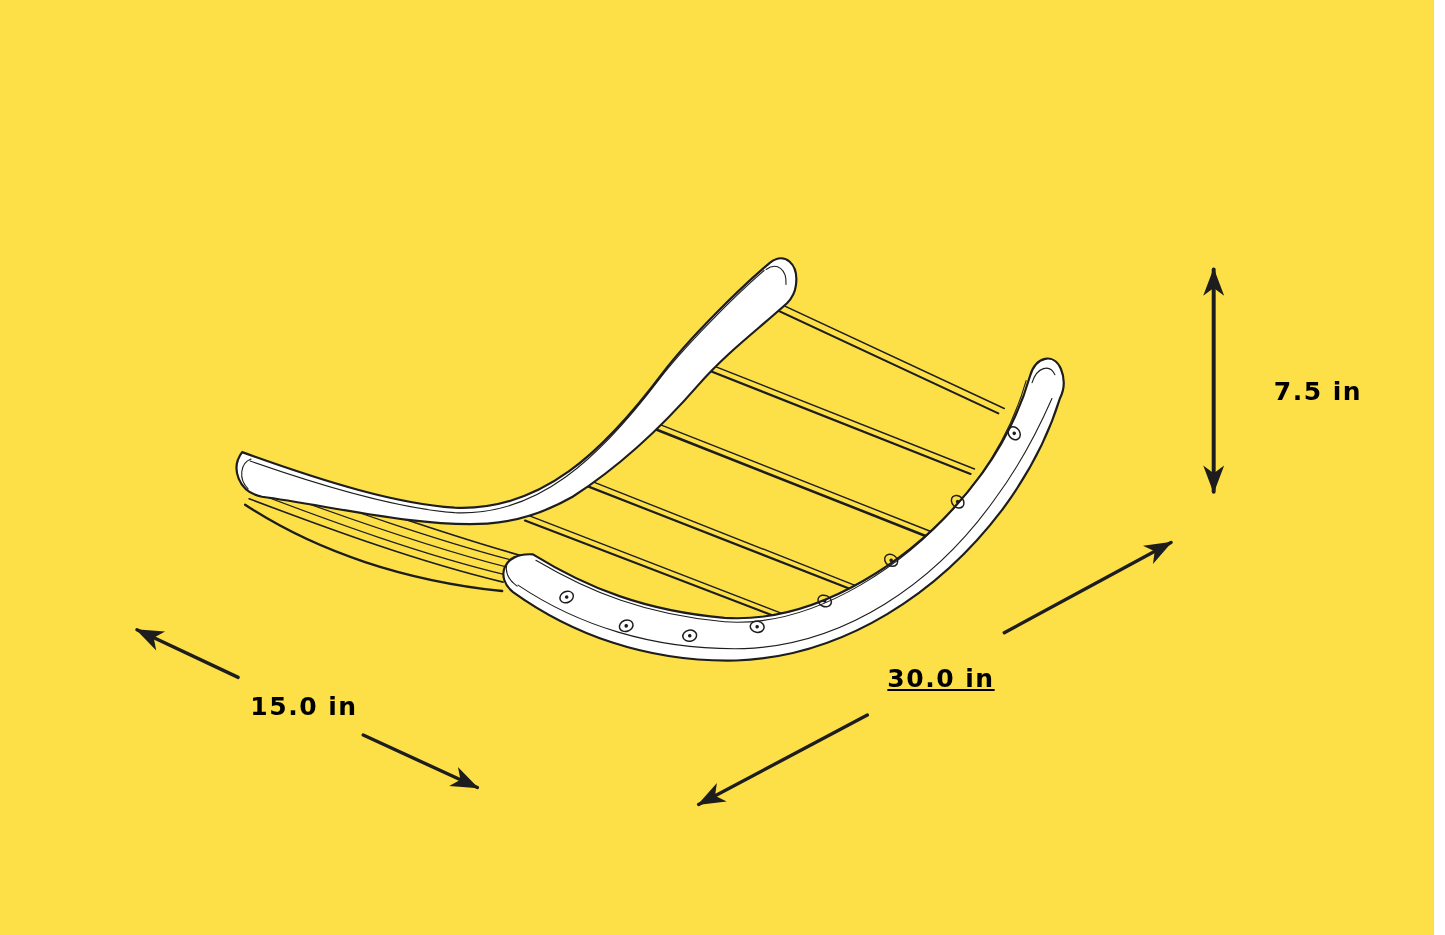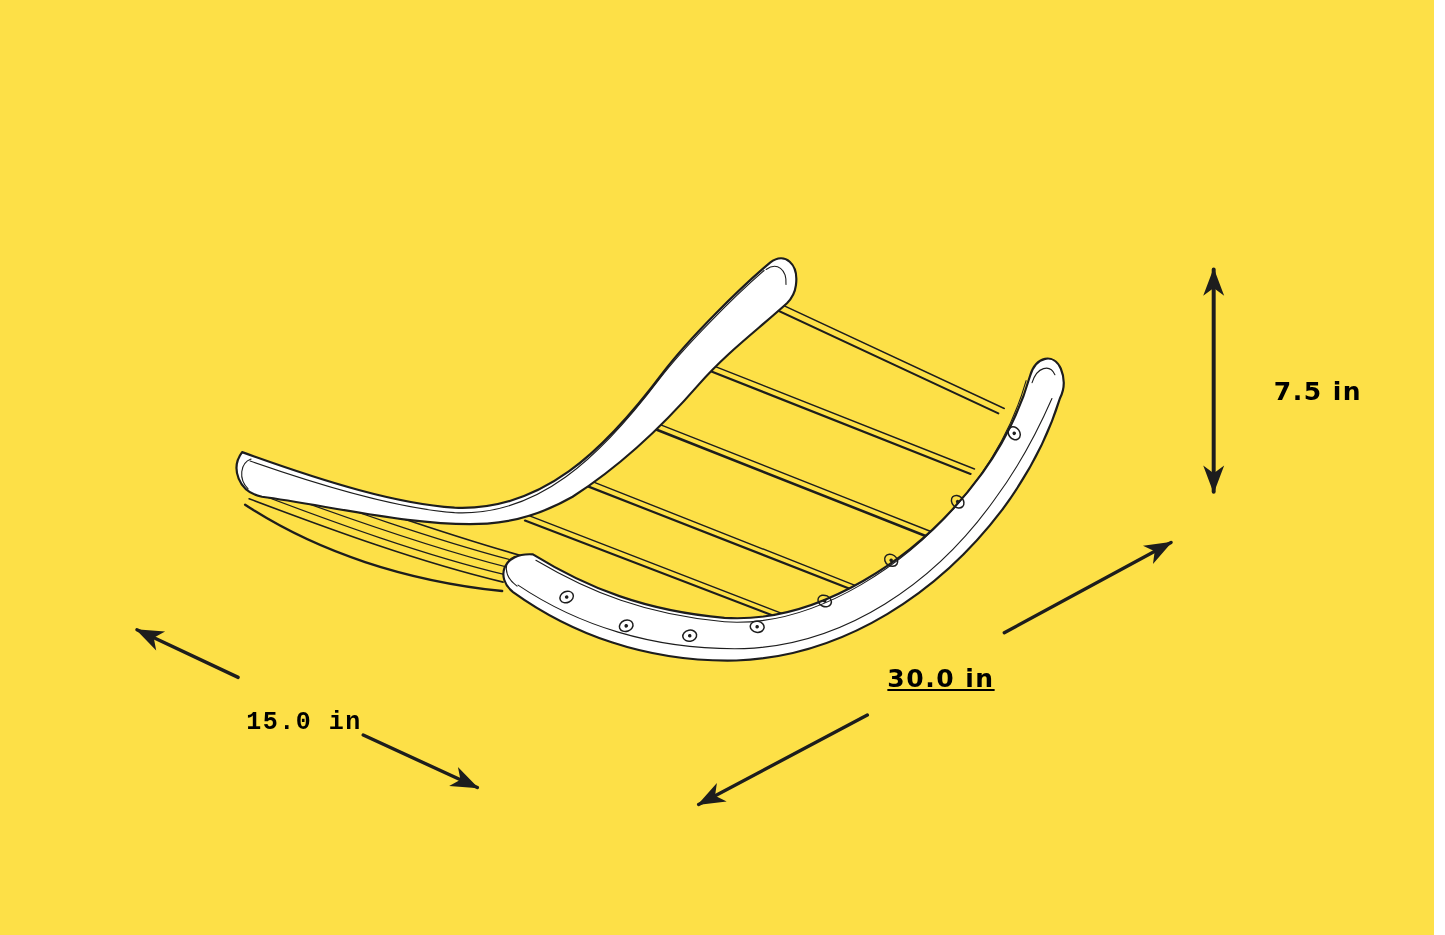--- a/index.html
+++ b/index.html
@@ -26,21 +26,21 @@
     position: absolute;
     color: #000000;
     font-weight: 700;
     font-size: 25px;
     letter-spacing: 1.5px;
     text-align: center;
     white-space: nowrap;
     user-select: none;
   }
   .dim-label.h { left: 1258px; top: 377px; width: 120px; }
-  .dim-label.w { left: 242px;  top: 708px; width: 124px; font-family: Liberation Mono, monospace; }
+  .dim-label.w { left: 242px;  top: 692px; width: 124px; }
   .dim-label.l { left: 879px;  top: 664px; width: 124px; text-decoration: underline; }
 </style>
 </head>
 <body>
 
 <div class="canvas">
 
   <svg class="drawing-svg" viewBox="0 0 1445 935">
     <defs>
       <marker id="ah" viewBox="0 0 12 10" refX="11" refY="5" markerWidth="32" markerHeight="24" markerUnits="userSpaceOnUse" orient="auto-start-reverse">

